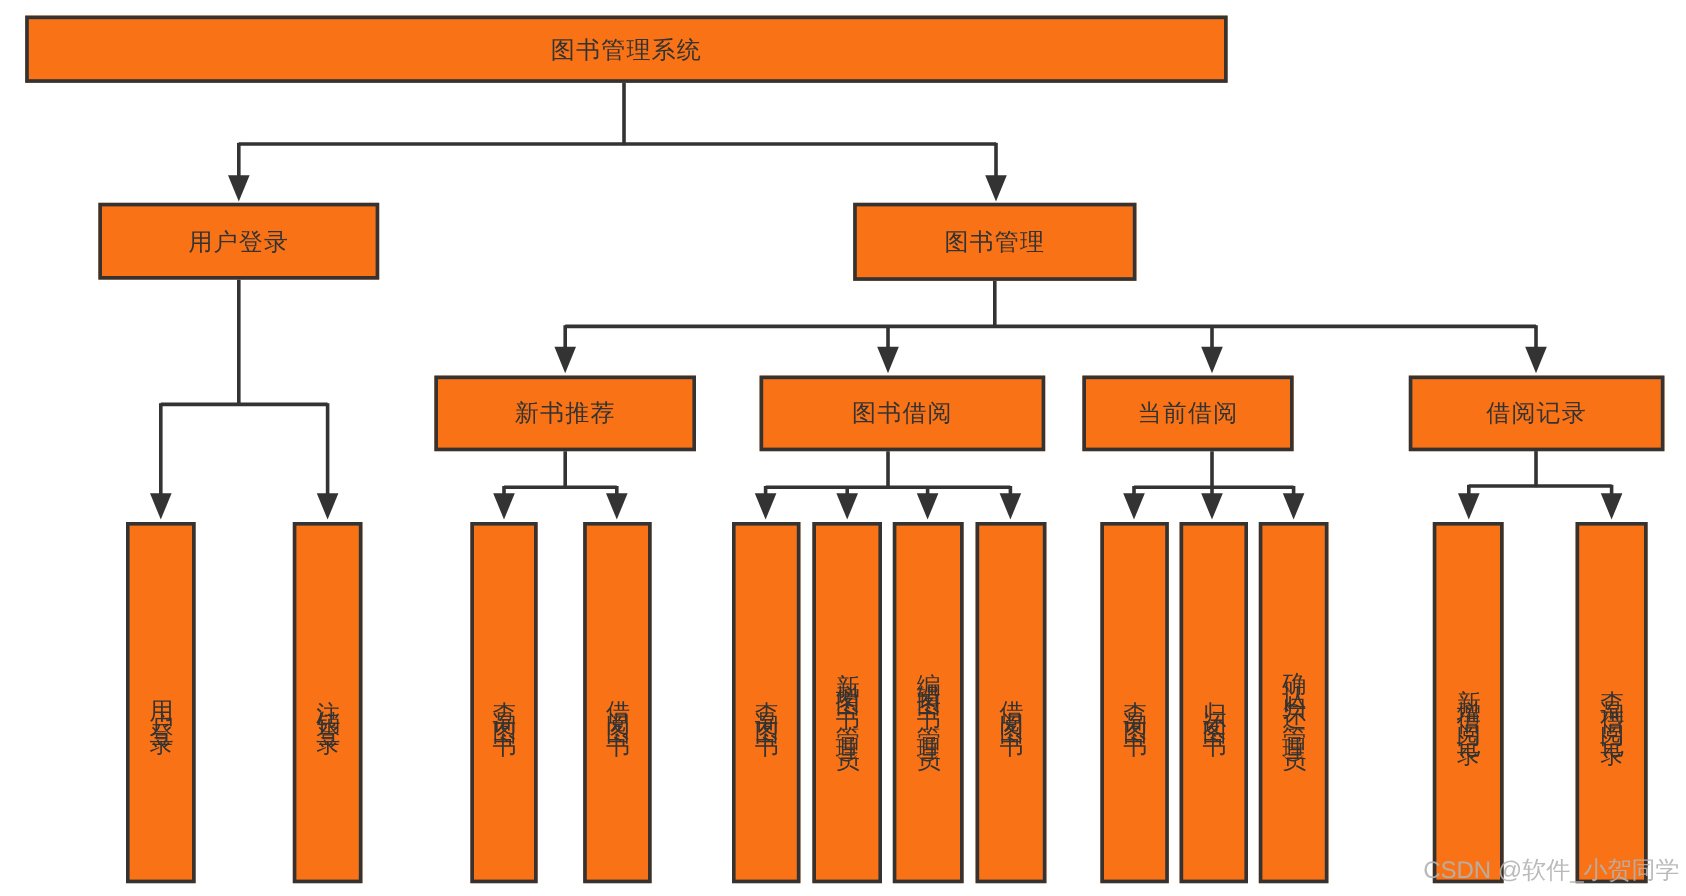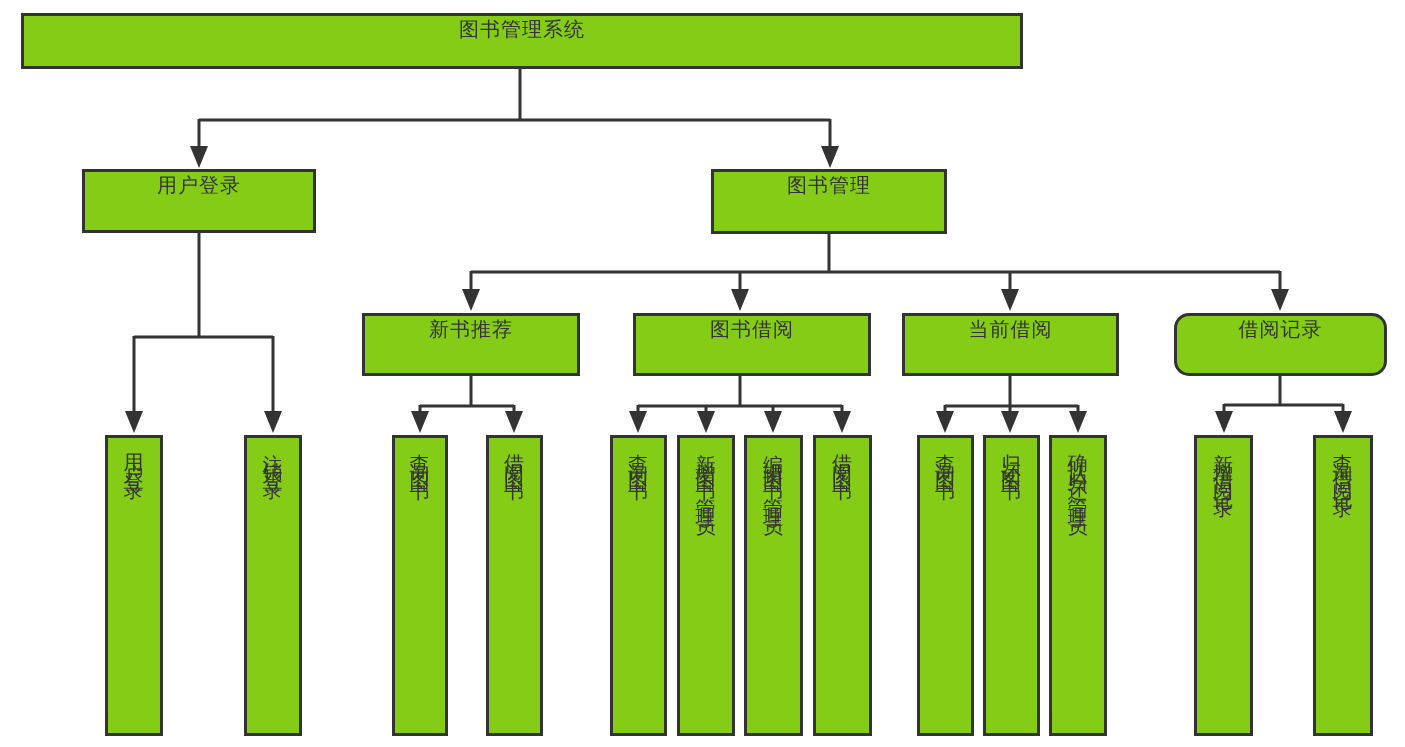--- a/index.html
+++ b/index.html
@@ -3,22 +3,22 @@
 <meta charset="utf-8">
 <style>
   html,body { margin:0; padding:0; background:#ffffff; }
   #stage {
     position:relative; width:1405px; height:747px; background:#ffffff;
     font-family:"Liberation Sans", sans-serif; overflow:hidden;
   }
   #wires { position:absolute; left:0; top:0; pointer-events:none; }
   .box {
     position:absolute; box-sizing:border-box;
-    border:3px solid #333333; background:#84cc16; color:#333333;
-    display:flex; align-items:flex-start; justify-content:center;
+    border:3px solid #333333; background:#f97316; color:#333333;
+    display:flex; align-items:center; justify-content:center;
   }
   .h  { font-size:20px; letter-spacing:1px; }
   .v span {
     writing-mode:vertical-rl; text-orientation:mixed;
     font-size:20px; line-height:1; letter-spacing:9px; color:#333333;
   }
   #watermark {
     position:absolute; left:1186px; top:712px;
     font-size:20px; color:#b3b3b3; opacity:0.9; white-space:nowrap;
   }
@@ -104,24 +104,24 @@
   <div class="box h" style="left:362px;top:313px;width:218px;height:63px;">
     <span>新书推荐</span>
   </div>
 
   <div class="box h" style="left:711px;top:169px;width:236px;height:65px;">
     <span>图书管理</span>
   </div>
   <div class="box h" style="left:633px;top:313px;width:238px;height:63px;">
     <span>图书借阅</span>
   </div>
-  <div class="box h" style="left:902px;top:313px;width:217px;height:63px;">
+  <div class="box h" style="left:902px;top:313px;width:176px;height:63px;">
     <span>当前借阅</span>
   </div>
-  <div class="box h" style="left:1174px;top:313px;width:213px;height:63px;border-radius:15px;">
+  <div class="box h" style="left:1174px;top:313px;width:213px;height:63px;">
     <span>借阅记录</span>
   </div>
 
   <div class="box v" style="left:105px;top:435px;width:58px;height:301px;">
     <span>用户登录</span>
   </div>
   <div class="box v" style="left:244px;top:435px;width:58px;height:301px;">
     <span>注销登录</span>
   </div>
 
@@ -155,14 +155,15 @@
     <span>确认归还（管理员）</span>
   </div>
 
   <div class="box v" style="left:1194px;top:435px;width:59px;height:301px;">
     <span>新增借阅记录</span>
   </div>
   <div class="box v" style="left:1313px;top:435px;width:60px;height:301px;">
     <span>查询借阅记录</span>
   </div>
 
+  <div id="watermark">CSDN @软件_小贺同学</div>
 
 </div>
 
 </body></html>

